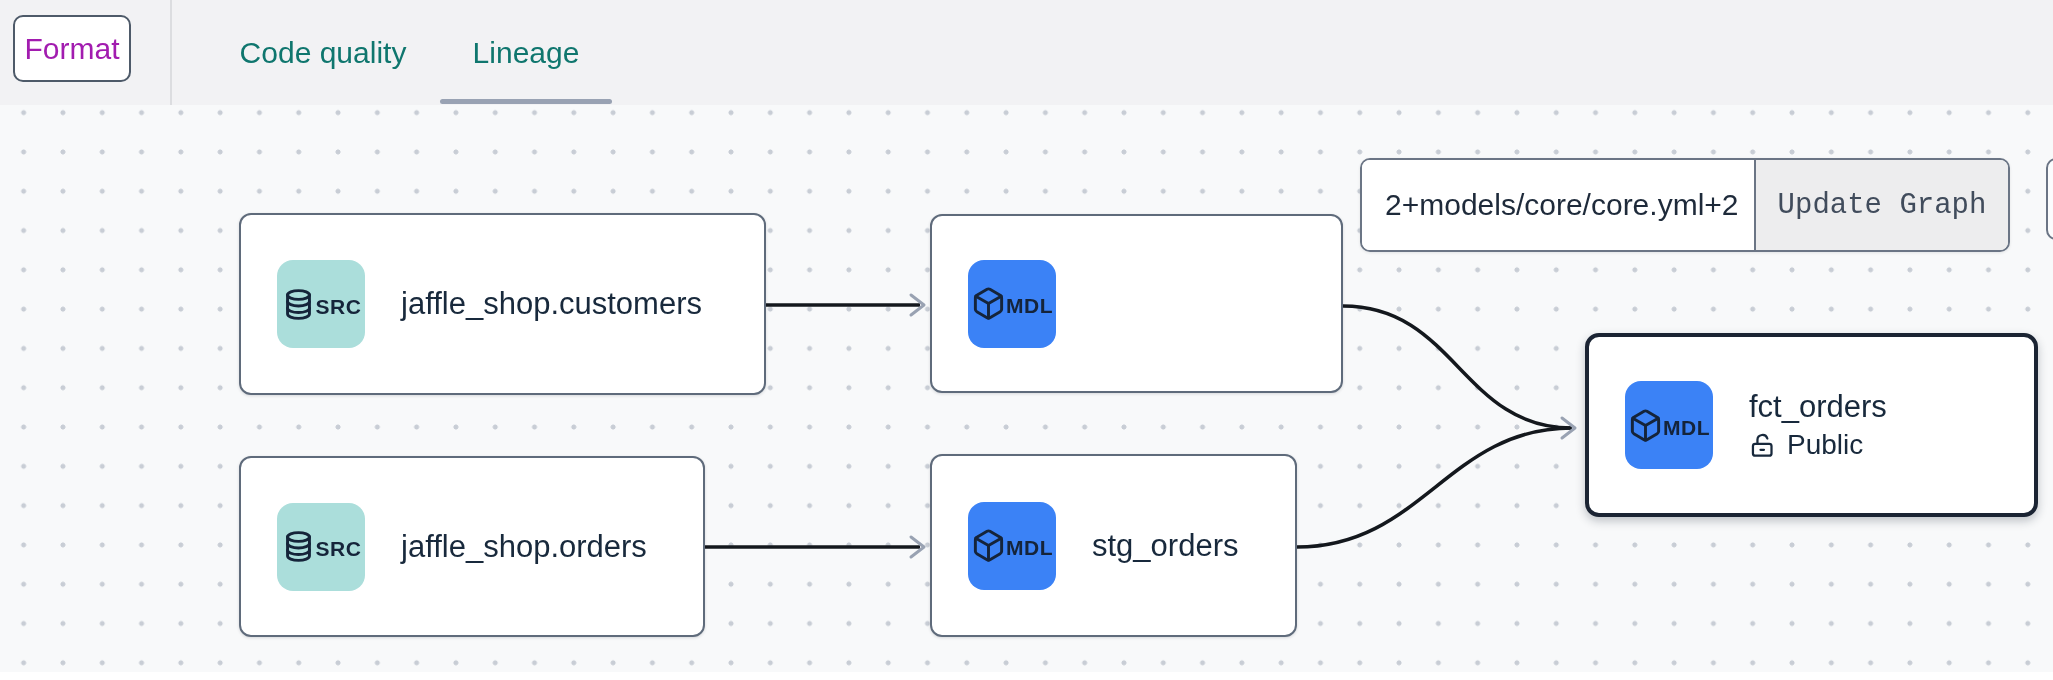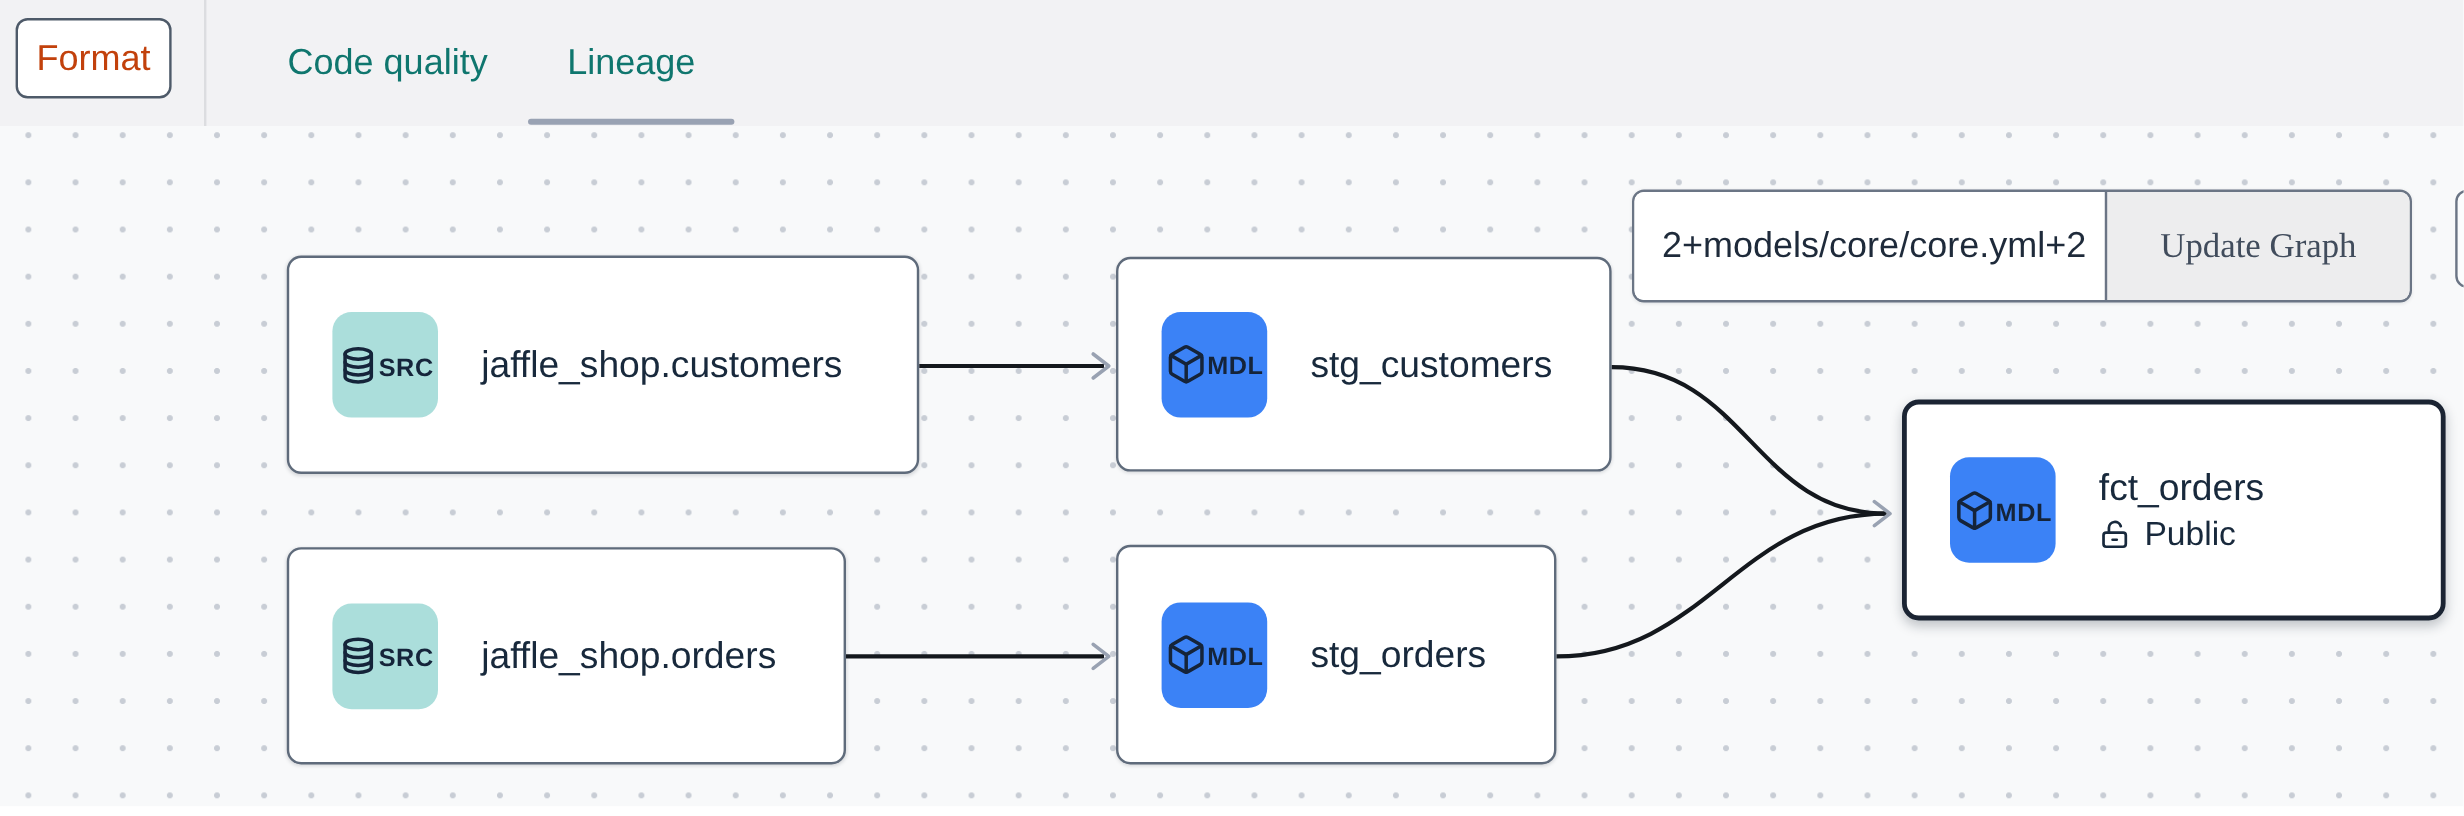--- a/index.html
+++ b/index.html
@@ -7,24 +7,24 @@
   body { font-family: "Liberation Sans", sans-serif; background: #ffffff; }
 
   .app { position: relative; width: 2053px; height: 680px; overflow: hidden; }
 
   
   .toolbar {
     position: absolute; left: 0; top: 0; width: 2053px; height: 105px;
     background: #f2f2f4; z-index: 4;
   }
   .format-btn {
-    position: absolute; left: 13px; top: 15px; width: 130px; height: 67px;
+    position: absolute; left: 13px; top: 15px; width: 118px; height: 67px;
     background: #ffffff; border: 2.5px solid #4e5a69; border-radius: 10px;
     display: flex; align-items: center; justify-content: center;
-    font-size: 30px; color: #c2410c; cursor: pointer;
+    font-size: 30px; color: #a21caf; cursor: pointer;
     font-family: "Liberation Sans", sans-serif;
   }
   .toolbar-divider {
     position: absolute; left: 170px; top: 0; width: 2px; height: 105px;
     background: #dcdde0;
   }
   .tab {
     position: absolute; top: 0; height: 105px;
     display: flex; align-items: center; justify-content: center;
     font-size: 30px; color: #0f766e; cursor: pointer;
@@ -103,21 +103,21 @@
   .selector-input {
     flex: 1; min-width: 0; border: none; outline: none; background: #ffffff;
     font-size: 30px; color: #1e2a3a; padding: 0 0 0 23px;
     font-family: "Liberation Sans", sans-serif;
   }
   .update-btn {
     width: 254px; flex: none; background: #ededee;
     border: none; border-left: 2.5px solid #6b7585;
     display: flex; align-items: center; justify-content: center;
     font-size: 29px; color: #414c5c; cursor: pointer;
-    font-family: Liberation Serif, serif;
+    font-family: Liberation Mono, monospace;
   }
   .partial-btn {
     position: absolute; left: 2046px; top: 158px; width: 26px; height: 82px;
     border: 2.5px solid #6b7585; border-radius: 10px; background: #fbfcfd;
     z-index: 3;
   }
 </style>
 </head>
 <body>
 
@@ -151,21 +151,20 @@
 
   <div class="node n-stg-customers">
     <div class="badge badge--mdl">
       <svg viewBox="0 0 24 24" fill="none" stroke="#15243a" stroke-width="2" stroke-linecap="round" stroke-linejoin="round">
         <path d="M21 16V8a2 2 0 0 0-1-1.73l-7-4a2 2 0 0 0-2 0l-7 4A2 2 0 0 0 3 8v8a2 2 0 0 0 1 1.73l7 4a2 2 0 0 0 2 0l7-4A2 2 0 0 0 21 16z"></path>
         <polyline points="3.27 6.96 12 12.01 20.73 6.96"></polyline>
         <line x1="12" y1="22.08" x2="12" y2="12"></line>
       </svg>
       <span class="badge-label">MDL</span>
     </div>
-    <span class="node-label">stg_customers</span>
   </div>
 
   <div class="node n-src-orders">
     <div class="badge badge--src">
       <svg viewBox="0 0 24 24" fill="none" stroke="#15243a" stroke-width="2" stroke-linecap="round" stroke-linejoin="round">
         <ellipse cx="12" cy="5.5" rx="7.5" ry="3"></ellipse>
         <path d="M4.5 5.5v13c0 1.66 3.36 3 7.5 3s7.5-1.34 7.5-3v-13"></path>
         <path d="M4.5 10c0 1.66 3.36 3 7.5 3s7.5-1.34 7.5-3"></path>
         <path d="M4.5 14.5c0 1.66 3.36 3 7.5 3s7.5-1.34 7.5-3"></path>
       </svg>

